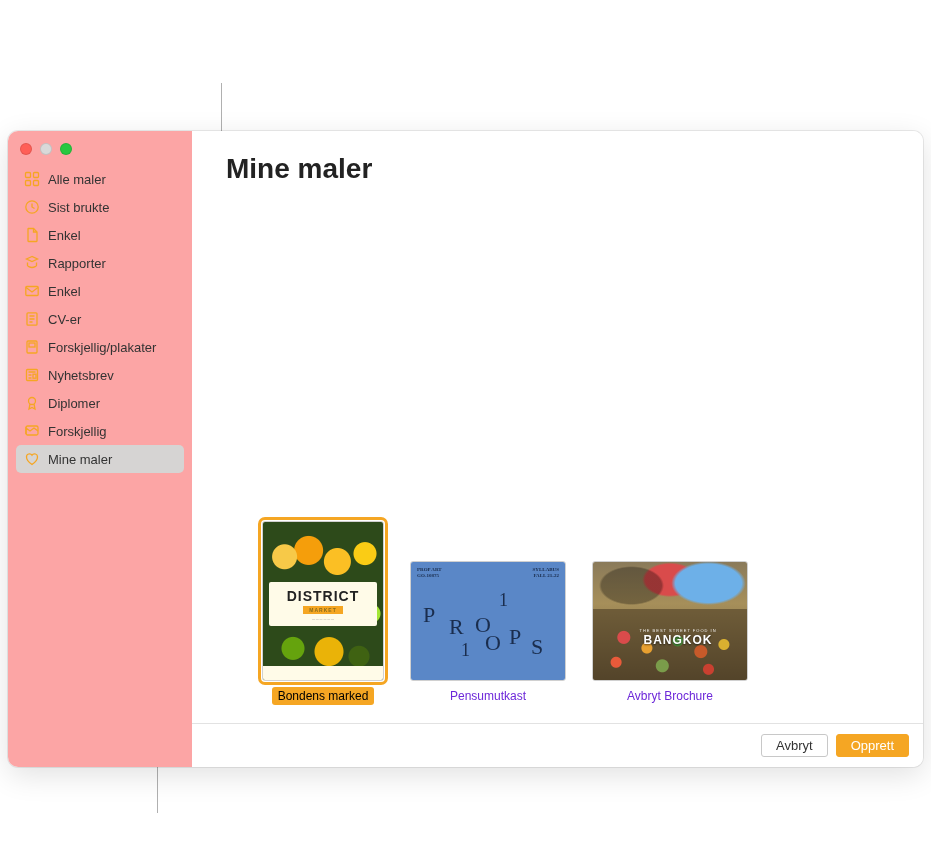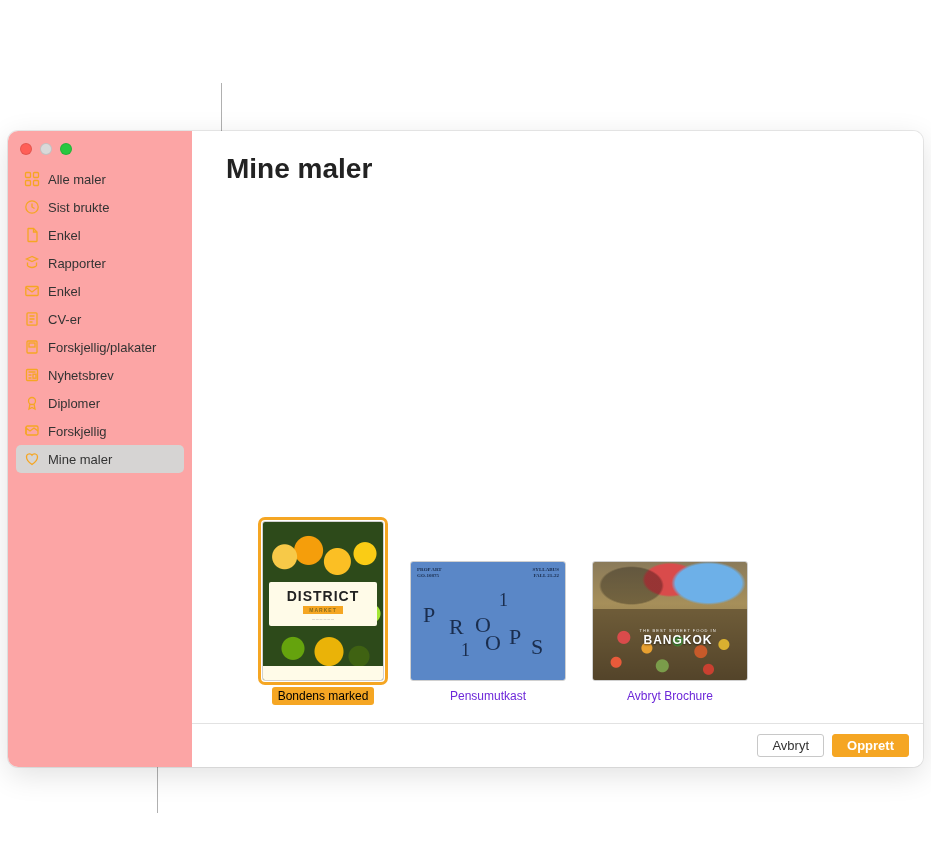--- a/index.html
+++ b/index.html
@@ -155,21 +155,21 @@
       height:1px; background:#e2e2e2; margin: 0;
     }
     .footer {
       display:flex; justify-content:flex-end; align-items:center; gap:8px;
       padding: 10px 14px;
     }
     .btn {
       font-size: 13px; padding: 3px 14px; border-radius: 3px; cursor: default;
       border: 1px solid #c8c8c8; background:#fff; color:#333;
     }
-    .btn.primary { background:#f5a623; border-color:#f5a623; color:#fff; font-weight:700; }
+    .btn.primary { background:#f5a623; border-color:#f5a623; color:#fff; font-weight:400; }
   </style>
 </head>
 <body>
 
 <div class="callout-line-v" style="left:221px; top:83px; height:206px;"></div>
 <div class="callout-line-v" style="left:157px; top:698px; height:115px;"></div>
 
 <div class="window">
   <div class="sidebar">
     <div class="traffic-lights">

